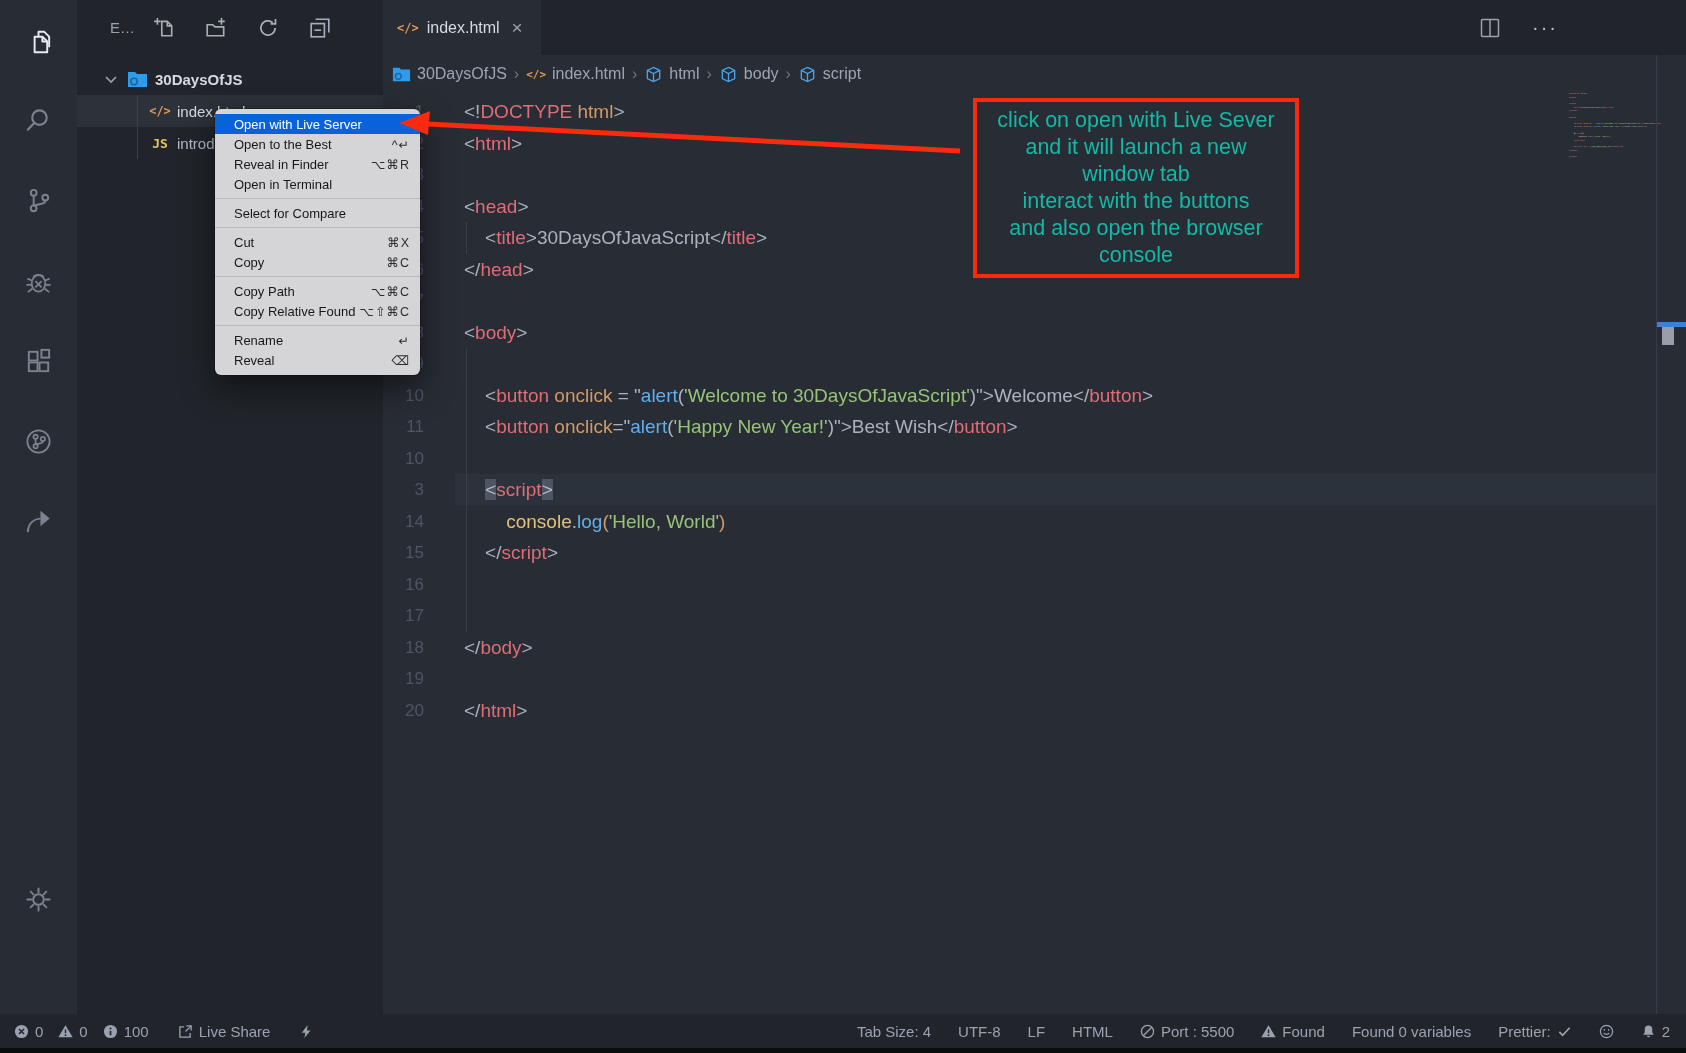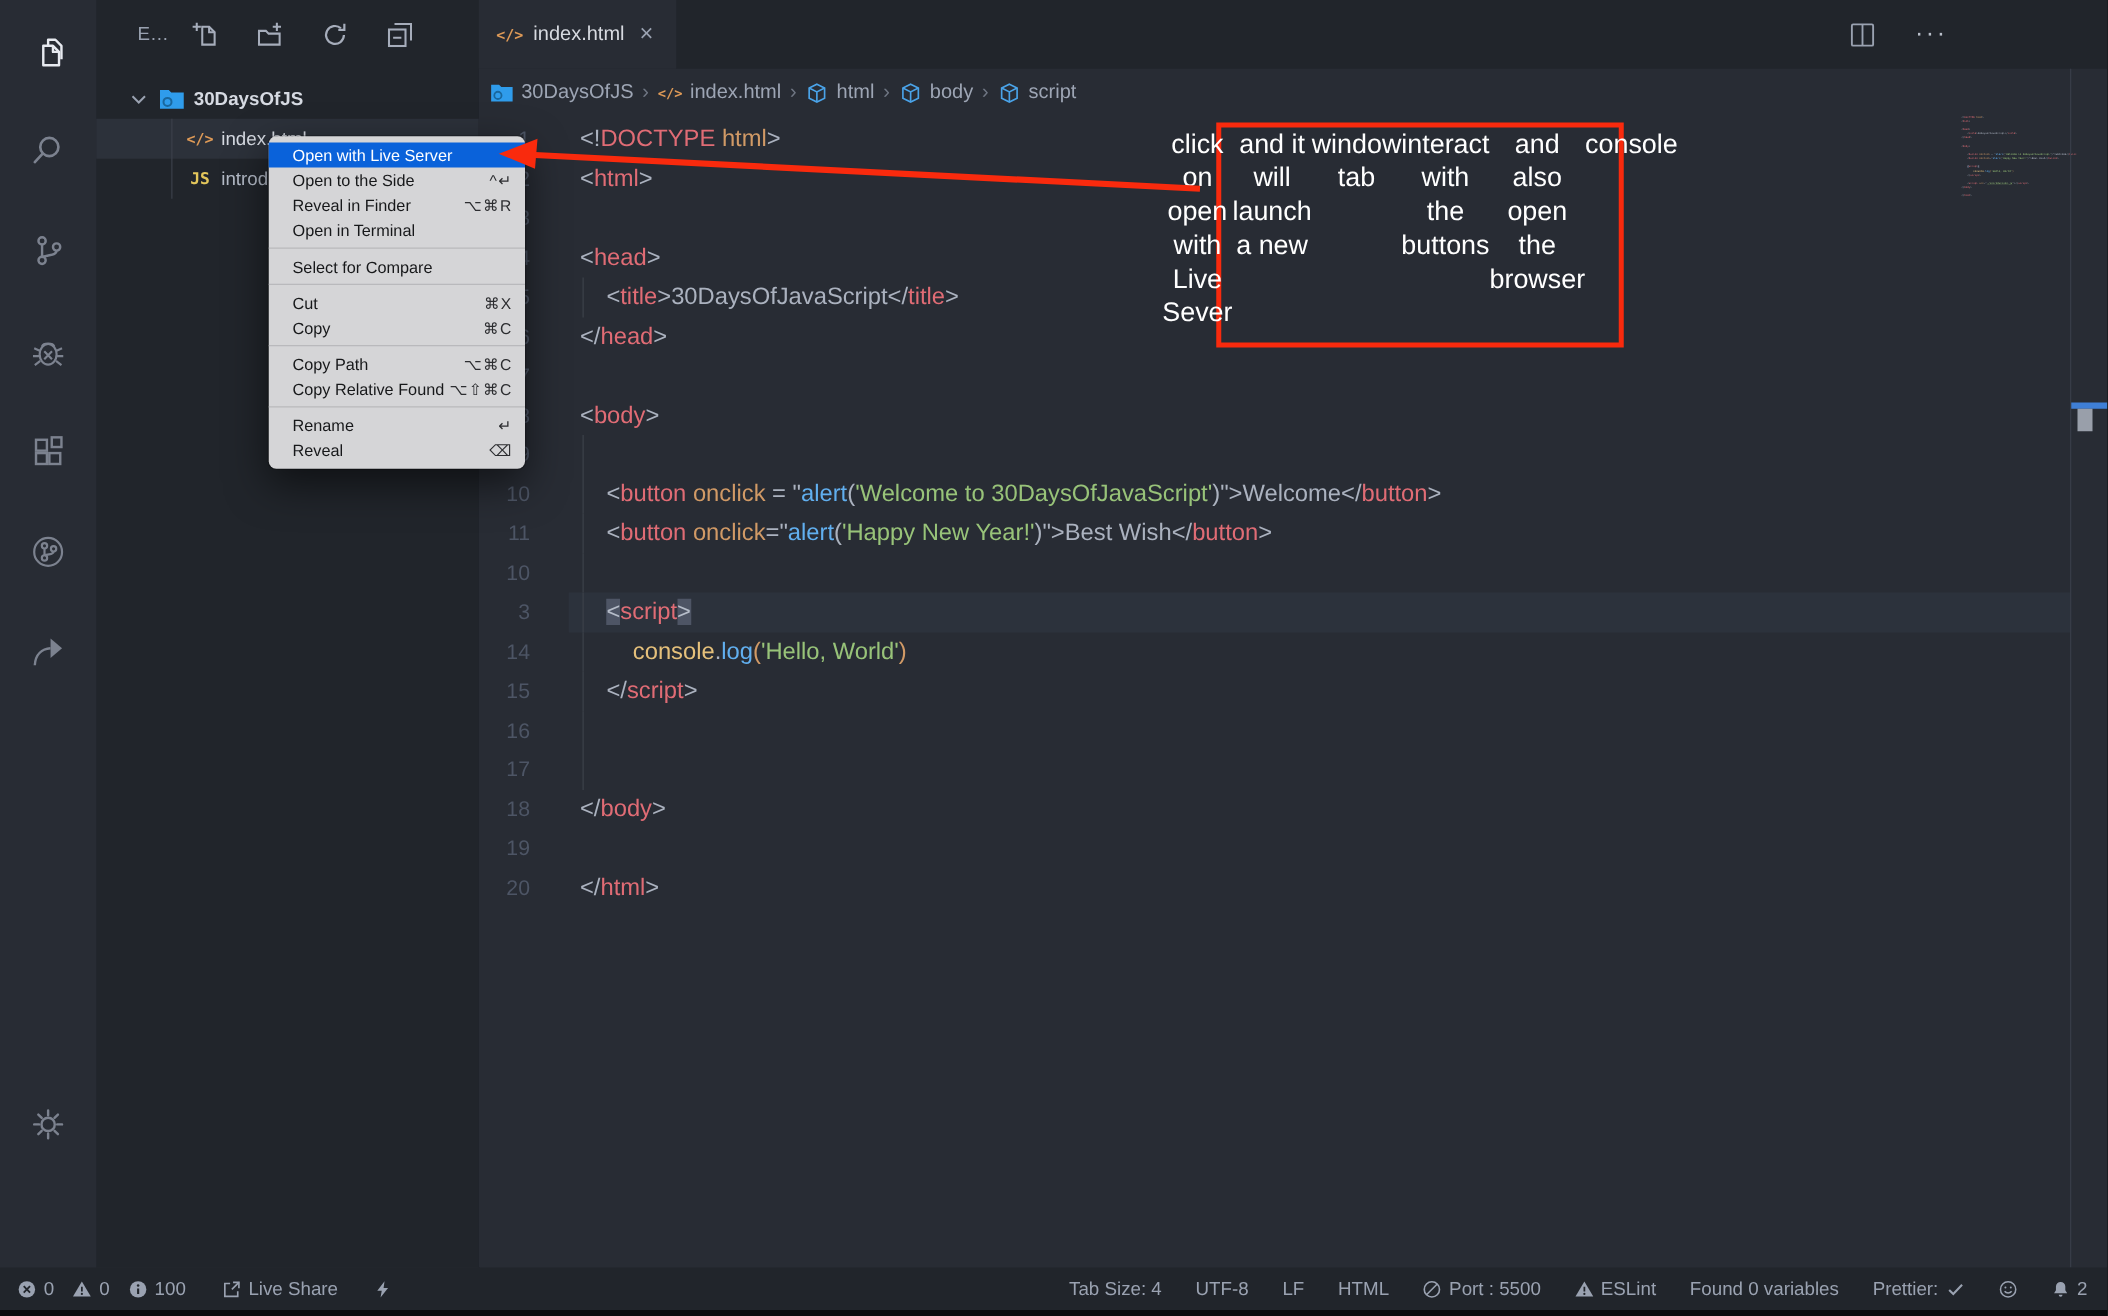--- a/index.html
+++ b/index.html
@@ -76,22 +76,22 @@
         font-size:13px;color:#17181a;}
   .menu-item{height:20px;display:flex;align-items:center;justify-content:space-between;
              padding:0 10px 0 19px;cursor:pointer;}
   .menu-item.hl{background:#0a62da;color:#ffffff;}
   .menu-shortcut{color:#2c2d30;font-size:12.5px;letter-spacing:1px;}
   .menu-item.hl .menu-shortcut{color:#fff;}
   .menu-sep{height:1px;background:#b9b9bc;margin:4px 0;}
 
   
   .note{position:absolute;left:973px;top:98px;width:318px;height:172px;border:4px solid #f92a0d;z-index:6;
-        display:flex;flex-direction:row;justify-content:center;text-align:center;
-        color:#ffffff;font-size:21.5px;line-height:27px;}
+        display:flex;flex-direction:column;justify-content:center;text-align:center;
+        color:#14b8a6;font-size:21.5px;line-height:27px;}
   .arrow-svg{position:absolute;left:0;top:0;width:1686px;height:1053px;z-index:20;pointer-events:none;}
 
   
   .statusbar{position:absolute;left:0;right:0;bottom:5px;height:34px;background:#21252b;
              display:flex;align-items:center;justify-content:space-between;padding:0 16px 0 14px;
              color:#9aa2b1;font-size:15px;}
   .st-group{display:flex;align-items:center;gap:15px;}
   .st-group.right{gap:27px;}
   .st-item{display:flex;align-items:center;gap:6px;cursor:pointer;white-space:nowrap;}
   .st-item svg{width:15px;height:15px;}
@@ -350,21 +350,21 @@
       <div>and also open the browser</div>
       <div>console</div>
     </div>
 
   <div class="menu" id="menu">
       <div class="menu-item hl">
     <span>Open with Live Server</span>
     <span class="menu-shortcut"></span>
       </div>
       <div class="menu-item">
-    <span>Open to the Side</span>
+    <span>Open to the Best</span>
     <span class="menu-shortcut">^↵</span>
       </div>
       <div class="menu-item">
     <span>Reveal in Finder</span>
     <span class="menu-shortcut">⌥⌘R</span>
       </div>
       <div class="menu-item">
     <span>Open in Terminal</span>
     <span class="menu-shortcut"></span>
       </div>
@@ -479,21 +479,21 @@
           <span>Port : 5500</span>
         </div>
         <div class="st-item" style="">
           <span class="icon">
             <svg viewBox="0 0 16 16">
               <path d="M8 1.3L15.6 14H.4z" fill="currentColor"></path>
               <path d="M8 5.8v4" stroke="#21252b" stroke-width="1.5"></path>
               <circle cx="8" cy="11.9" r=".95" fill="#21252b"></circle>
             </svg>
           </span>
-          <span>ESLint</span>
+          <span>Found</span>
         </div>
         <div class="st-item" style="">
           <span>Found 0 variables</span>
         </div>
         <div class="st-item" style="">
           <span>Prettier:</span>
           <span class="icon">
             <svg viewBox="0 0 16 16" fill="none" stroke="currentColor" stroke-width="1.8">
               <path d="M2.5 8.5l3.5 3.5L13.5 4"></path>
             </svg>

